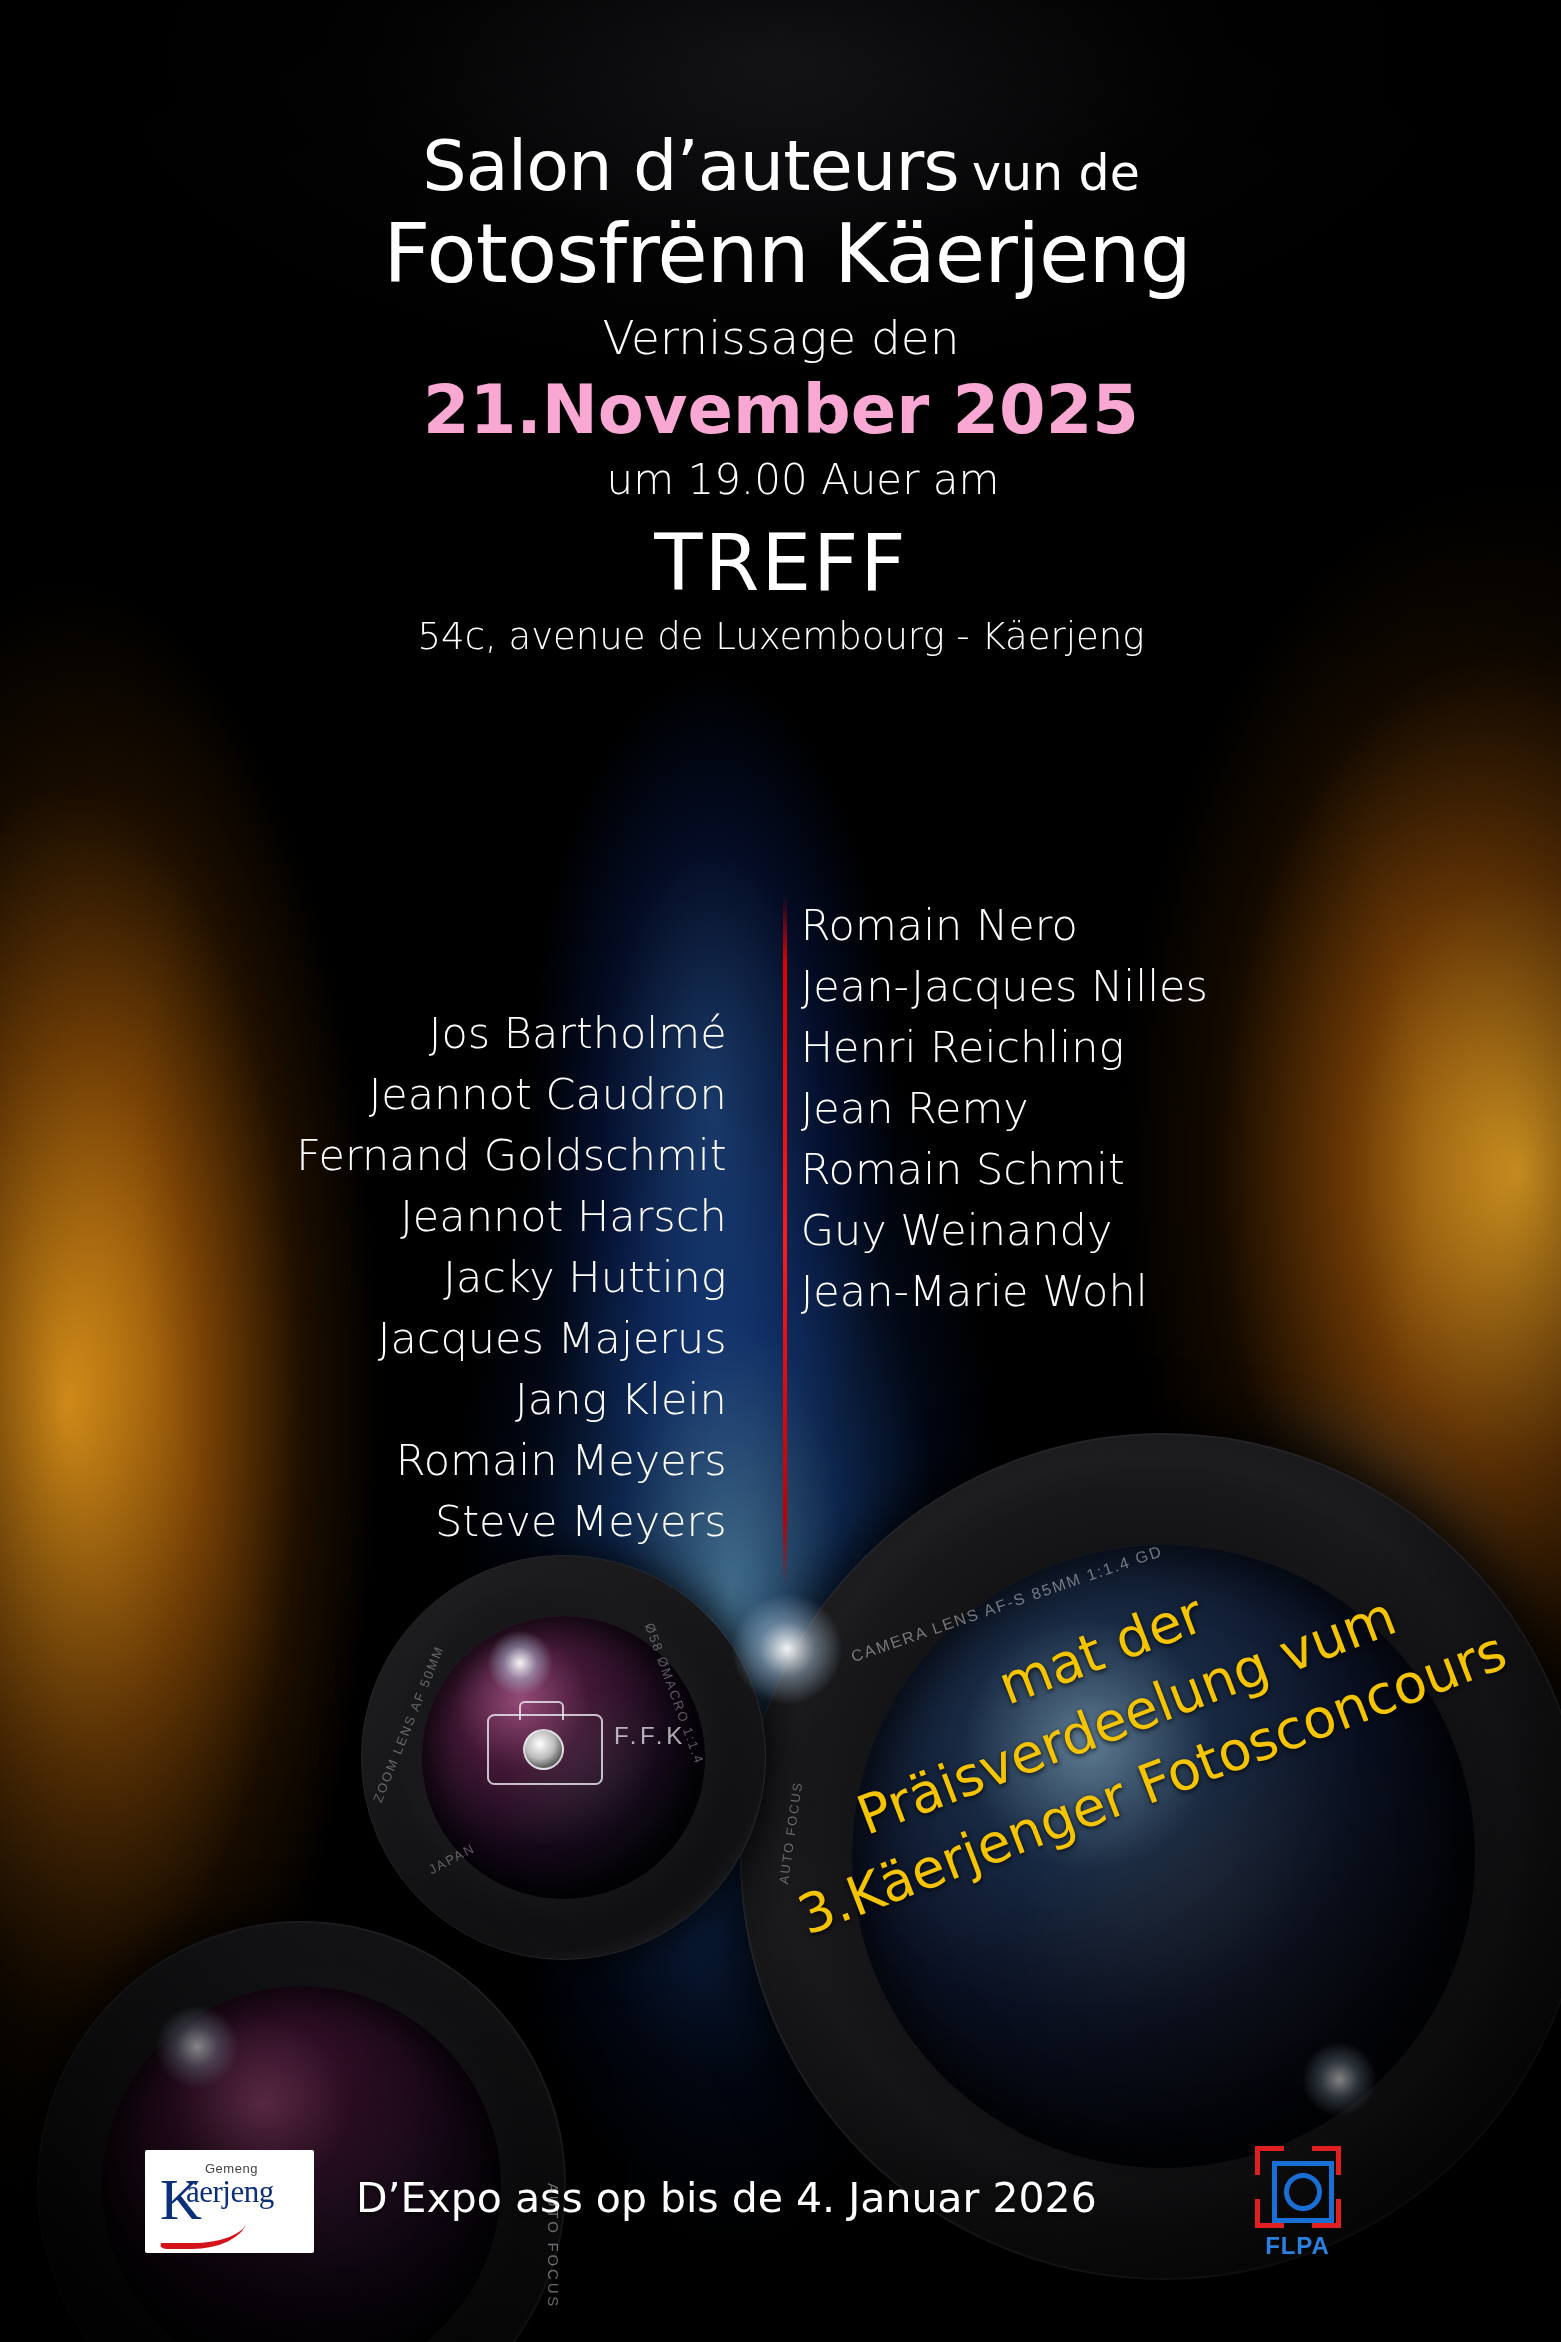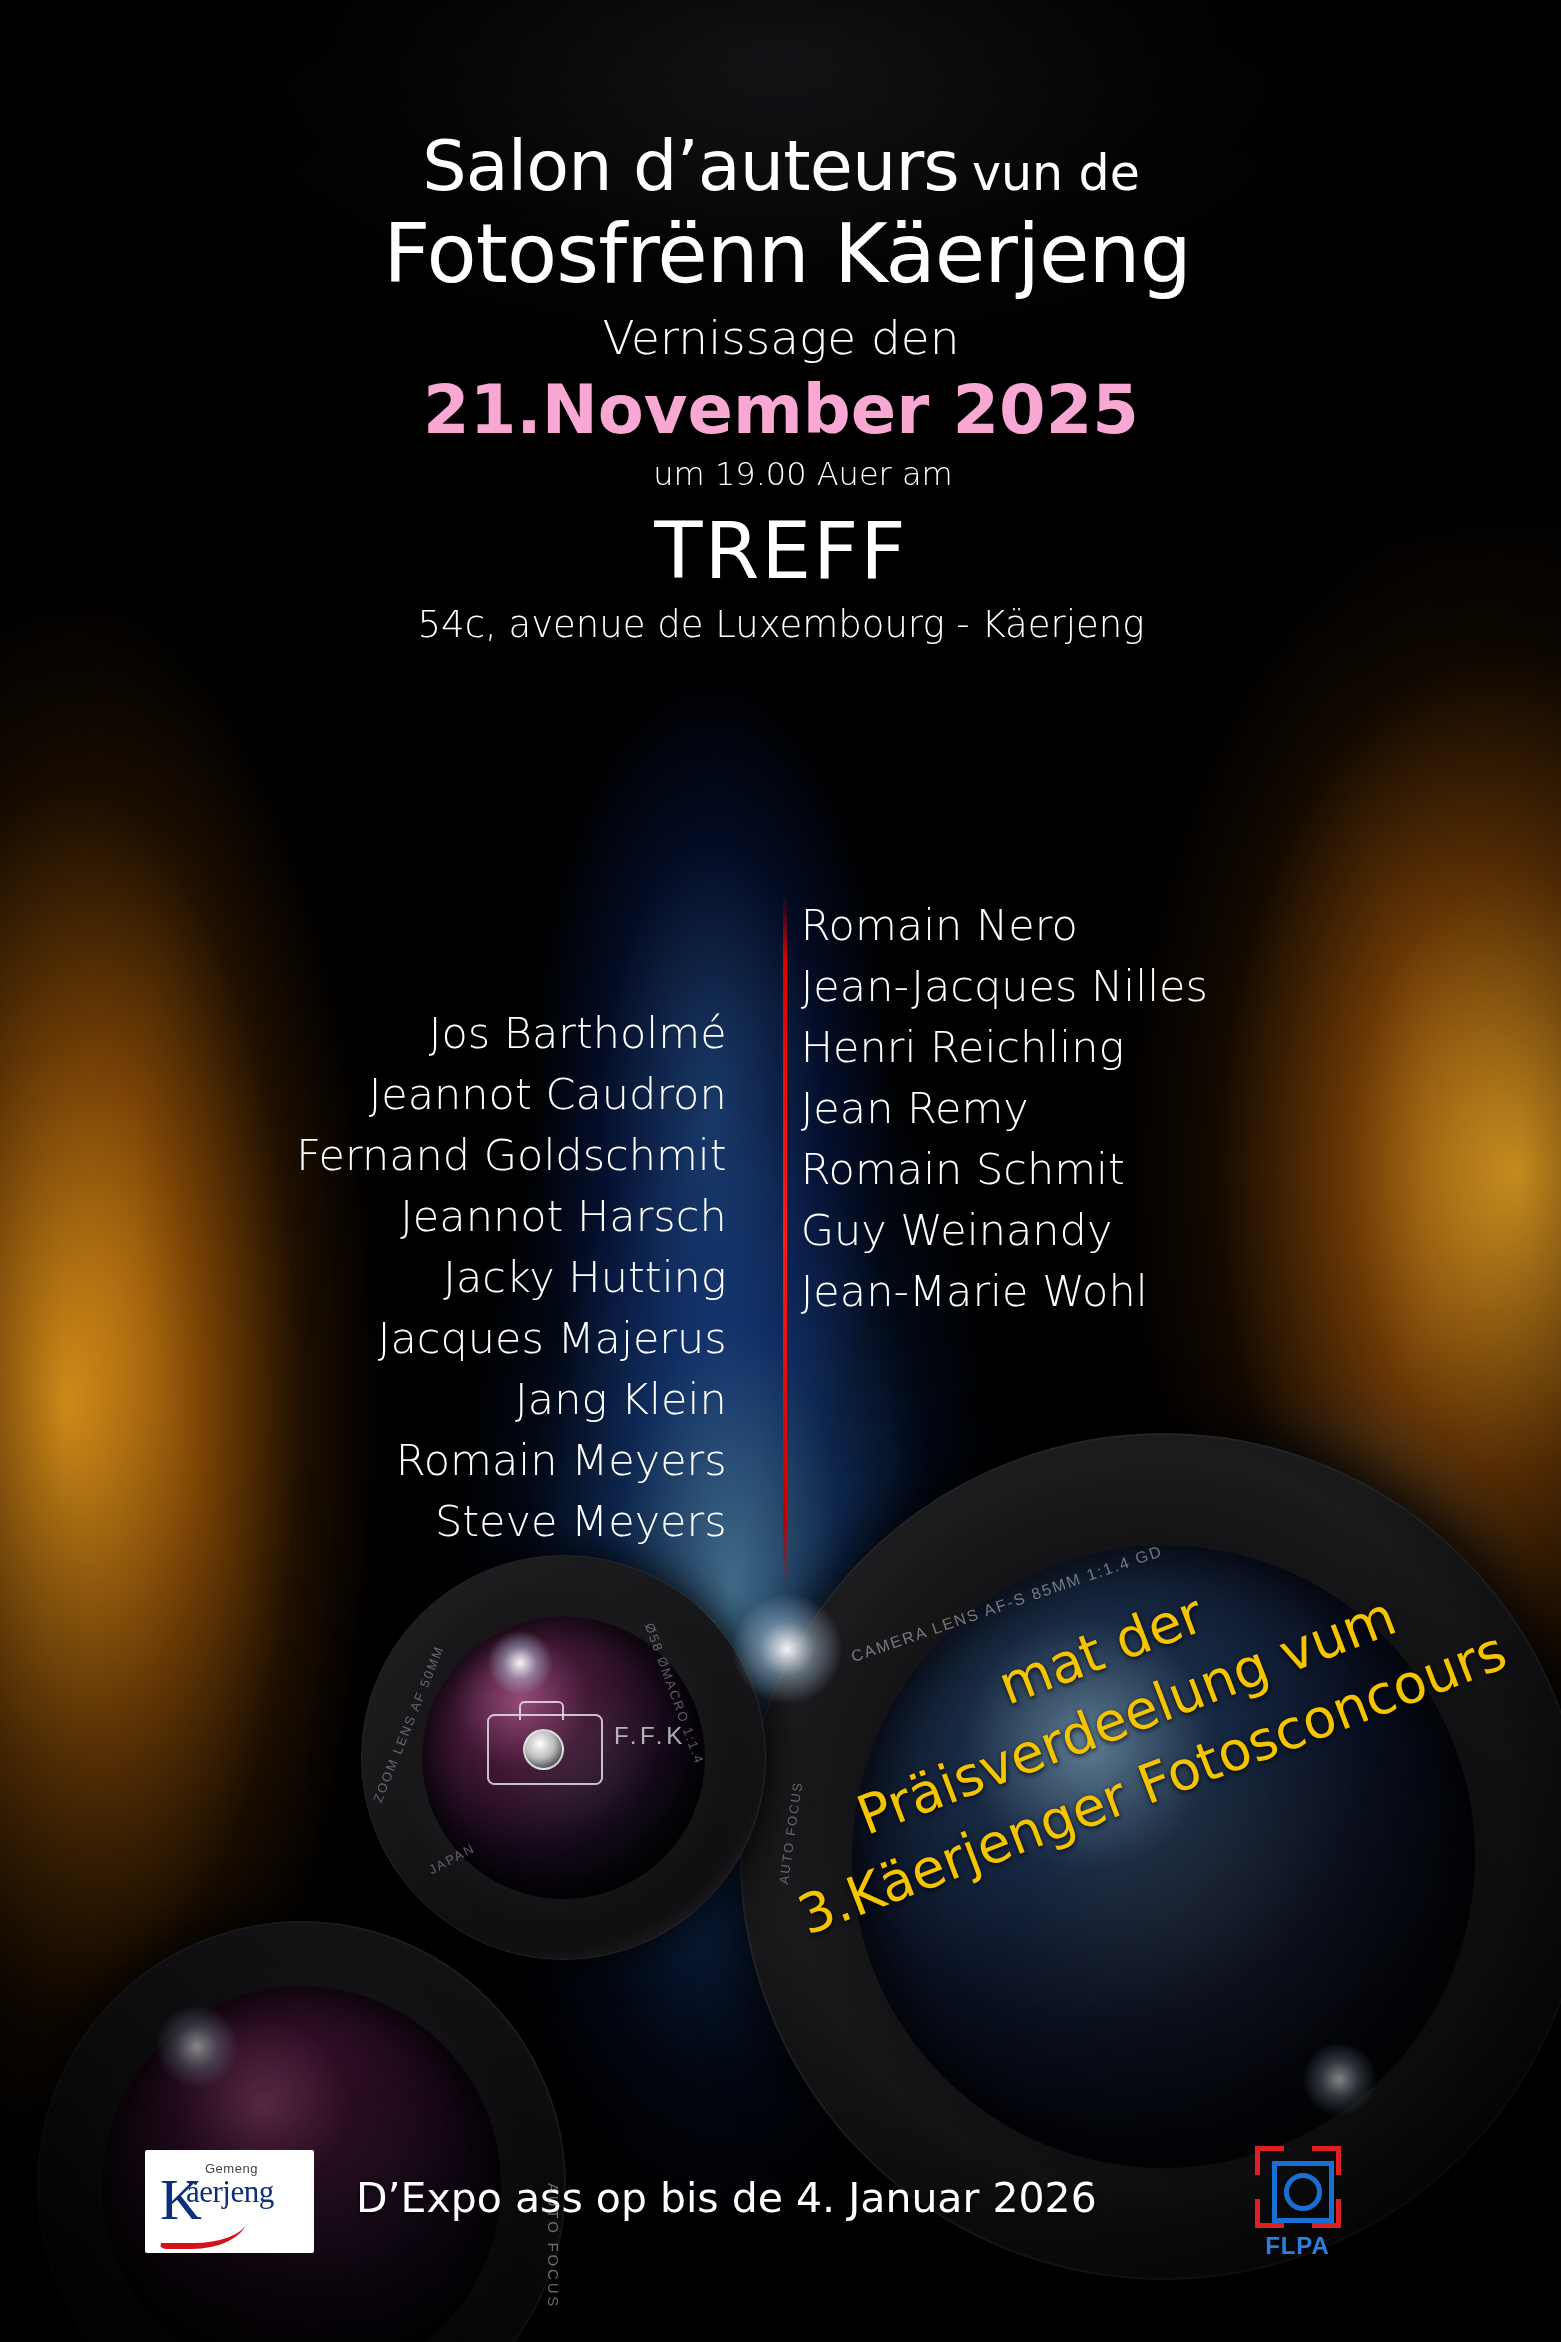--- a/index.html
+++ b/index.html
@@ -190,21 +190,21 @@
     margin-bottom: 5.6px;
   }
   .date {
     font-size: 67px;
     font-weight: 700;
     color: #f9a8d4;
     line-height: 1.15;
     margin-bottom: 5.6px;
   }
   .time {
-    font-size: 32px;
+    font-size: 42px;
     font-weight: 300;
     line-height: 1.2;
     margin-bottom: 17px;
     padding-left: 44px;
   }
   .venue {
     font-size: 79px;
     font-weight: 400;
     letter-spacing: 1.9px;
     line-height: 1.05;

